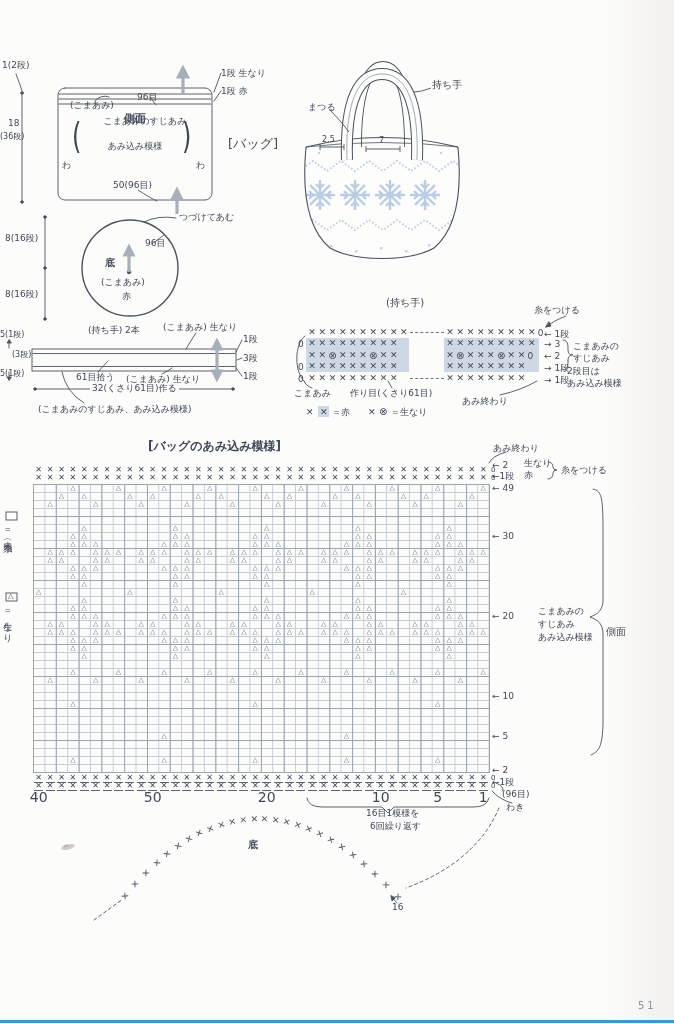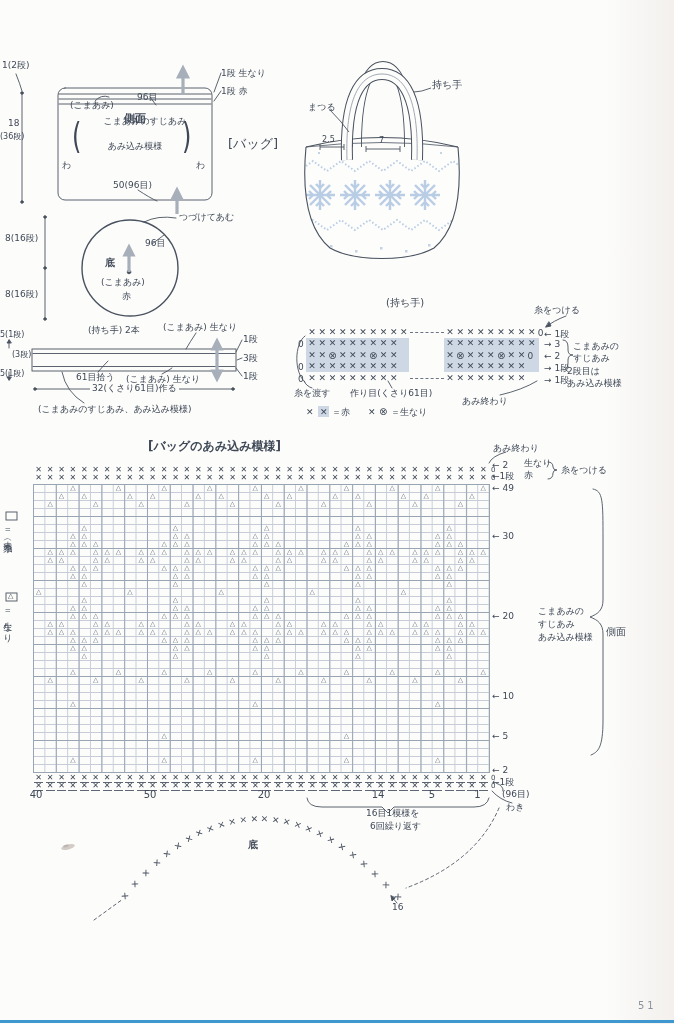--- a/index.html
+++ b/index.html
@@ -17,21 +17,21 @@
     background:
       linear-gradient(to right,#9aa5b3 1px,transparent 1px) 0 0/22.8px 100%,
       linear-gradient(to bottom,#9aa5b3 1px,transparent 1px) 0 0/100% 32px,
       linear-gradient(to right,#c6cdd8 1px,transparent 1px) 0 0/11.4px 100%,
       linear-gradient(to bottom,#c6cdd8 1px,transparent 1px) 0 0/100% 8px;
     border-right:1px solid #9aa5b3;border-bottom:1px solid #9aa5b3;}
   .gx{position:absolute;font-size:8px;line-height:9px;text-align:center;color:#414a58;z-index:3;}
   .xu{border-bottom:1px solid #5d6774;}
   .tri{position:absolute;font-size:7px;line-height:8.5px;text-align:center;color:#6b7685;z-index:3;}
   .zero{position:absolute;font-size:7px;line-height:8px;color:#414a58;z-index:3;}
-  .num{position:absolute;font-size:10px;color:#3f4857;z-index:3;}
+  .num{position:absolute;font-size:14px;color:#3f4857;text-align:center;z-index:3;}
   .hx{position:absolute;font-size:9px;line-height:11px;text-align:center;color:#414a58;z-index:3;}
   .ox{font-size:10px;line-height:11px;}
   .harrow{position:absolute;font-size:9px;color:#3f4857;white-space:nowrap;z-index:3;}
   .ax{position:absolute;font-size:9px;color:#4a5260;width:9px;height:11px;text-align:center;z-index:3;}
   .shade{position:absolute;background:#cdd8e4;z-index:0;}
   .dash{position:absolute;border-top:1px dashed #6b7584;width:34px;z-index:1;}
   #blueline{position:absolute;left:0;top:1020px;width:674px;height:3px;background:#3e98cf;z-index:4;}
   .wbg{background:#fcfcfa;padding:0 2px;}
 </style>
 </head>
@@ -285,21 +285,21 @@
   <div class="lb s10" style="left:386px;top:297px">(持ち手)</div>
   <div class="lb" style="left:534px;top:305px">糸をつける</div>
   <div class="shade" style="left:306px;top:338px;width:103px;height:34px"></div>
   <div class="shade" style="left:444px;top:338px;width:95px;height:34px"></div>
   <div class="dash" style="left:410px;top:332px"></div>
   <div class="dash" style="left:410px;top:378px"></div>
   <div class="lb" style="left:573px;top:341px">こまあみの</div>
   <div class="lb" style="left:573px;top:353px">すじあみ</div>
   <div class="lb" style="left:567px;top:366px">2段目は</div>
   <div class="lb" style="left:567px;top:378px">あみ込み模様</div>
-  <div class="lb" style="left:294px;top:388px">糸を渡す</div>
+  <div class="lb" style="left:294px;top:388px">こまあみ</div>
   <div class="lb" style="left:350px;top:388px">作り目(くさり61目)</div>
   <div class="lb" style="left:462px;top:396px">あみ終わり</div>
   <div class="lb" style="left:306px;top:407px">✕</div>
   <div class="shade" style="left:318px;top:406px;width:11px;height:11px"></div>
   <div class="lb" style="left:320px;top:407px">✕</div>
   <div class="lb" style="left:332px;top:407px">＝赤</div>
   <div class="lb" style="left:368px;top:407px">✕</div>
   <div class="lb s10" style="left:379px;top:406px">⊗</div>
   <div class="lb" style="left:391px;top:407px">＝生なり</div>
 
@@ -783,21 +783,21 @@
     <span class="tri" style="left: 158.4px; top: 731.5px; width: 11.4px;">△</span>
     <span class="tri" style="left: 340.8px; top: 731.5px; width: 11.4px;">△</span>
     <span class="tri" style="left: 67.2px; top: 755.5px; width: 11.4px;">△</span>
     <span class="tri" style="left: 158.4px; top: 755.5px; width: 11.4px;">△</span>
     <span class="tri" style="left: 249.6px; top: 755.5px; width: 11.4px;">△</span>
     <span class="tri" style="left: 340.8px; top: 755.5px; width: 11.4px;">△</span>
     <span class="tri" style="left: 432px; top: 755.5px; width: 11.4px;">△</span>
     <span class="num" style="left: 29.7px; top: 789px; width: 18px;">40</span>
     <span class="num" style="left: 143.7px; top: 789px; width: 18px;">50</span>
     <span class="num" style="left: 257.7px; top: 789px; width: 18px;">20</span>
-    <span class="num" style="left: 371.7px; top: 789px; width: 18px;">14</span>
+    <span class="num" style="left: 371.7px; top: 789px; width: 18px;">10</span>
     <span class="num" style="left: 428.7px; top: 789px; width: 18px;">5</span>
     <span class="num" style="left: 474.3px; top: 789px; width: 18px;">1</span>
     <span class="hx" style="left: 307px; top: 326.5px; width: 10.2px;">✕</span>
     <span class="hx" style="left: 317.2px; top: 326.5px; width: 10.2px;">✕</span>
     <span class="hx" style="left: 327.4px; top: 326.5px; width: 10.2px;">✕</span>
     <span class="hx" style="left: 337.6px; top: 326.5px; width: 10.2px;">✕</span>
     <span class="hx" style="left: 347.8px; top: 326.5px; width: 10.2px;">✕</span>
     <span class="hx" style="left: 358px; top: 326.5px; width: 10.2px;">✕</span>
     <span class="hx" style="left: 368.2px; top: 326.5px; width: 10.2px;">✕</span>
     <span class="hx" style="left: 378.4px; top: 326.5px; width: 10.2px;">✕</span>

